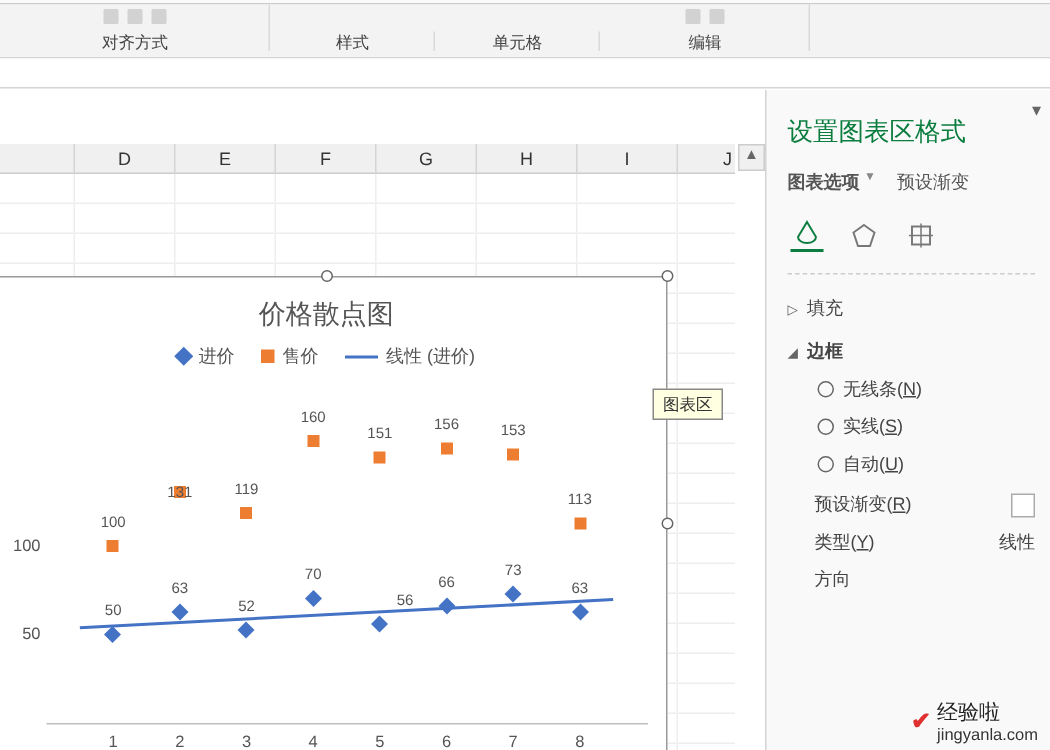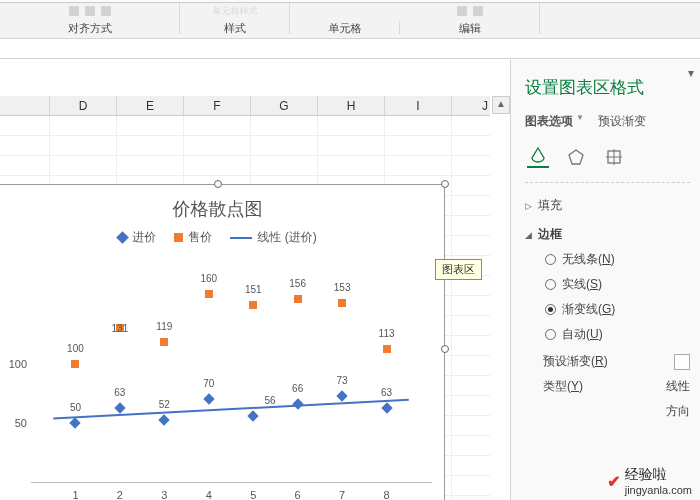--- a/index.html
+++ b/index.html
@@ -57,44 +57,41 @@
   .picon { width:22px; height:22px; display:flex; align-items:center; justify-content:center;}
   .picon svg { width:20px; height:20px;}
   .section-row { display:flex; align-items:center; gap:6px; padding:8px 0 4px; color:#444; font-size:12px;}
   .tri { font-size:9px; color:#666;}
   .divider-dots { border-top:1px dashed #ccc; margin:6px 0;}
   .radio-group { padding-left:20px;}
   .radio-row { display:flex; align-items:center; gap:6px; padding:4px 0; font-size:12px; color:#444;}
   .radio-circle { width:11px; height:11px; border:1px solid #666; border-radius:50%; display:flex; align-items:center; justify-content:center;}
   .radio-circle.sel::after{ content:""; width:5px; height:5px; background:#333; border-radius:50%;}
   .underline-key { text-decoration:underline;}
-  .field-row { display:flex; align-items:center; padding:6px 0 2px 18px; font-size:12px; color:#444; gap:4px;justify-content:flex-end;}
+  .field-row { display:flex; align-items:center; padding:6px 0 2px 18px; font-size:12px; color:#444; gap:4px;}
   .small-box { width:16px; height:16px; border:1px solid #aaa; background:#fff; margin-left:auto;}
   
   .watermark { position:absolute; right:8px; bottom:4px; display:flex; align-items:center; gap:4px; font-size:14px; color:#222; text-shadow:0 0 2px #fff,0 0 2px #fff;}
   .wm-logo { color:#e03030; font-weight:bold; font-size:16px;}
   .wm-url { font-size:11px; color:#333;}
 </style>
 </head>
 <body>
 
 <div class="ribbon-topbar"></div>
 <div class="ribbon-area">
   <div class="ribbon-group" style="flex-basis:180px">
     <div class="ribbon-icons-row">
         <div class="ri"></div>
         <div class="ri"></div>
         <div class="ri"></div>
       </div>
     <span>对齐方式</span>
   </div>
   <div class="ribbon-group" style="flex-basis:110px">
-    <div class="ribbon-icons-row">
-        <span style="font-size:9px;color:#999">单元格样式</span>
-      </div>
     <span>样式</span>
   </div>
   <div class="ribbon-group" style="flex-basis:110px">
     <span>单元格</span>
   </div>
   <div class="ribbon-group" style="flex-basis:140px">
     <div class="ribbon-icons-row">
         <div class="ri"></div>
         <div class="ri"></div>
       </div>
@@ -467,24 +464,20 @@
     <div class="radio-group">
       <div class="radio-row">
           <div class="radio-circle"></div>
           <span><span>无线条</span>(<span class="underline-key">N</span>)</span>
         </div>
       <div class="radio-row">
           <div class="radio-circle"></div>
           <span><span>实线</span>(<span class="underline-key">S</span>)</span>
         </div>
       <div class="radio-row">
-          <div class="radio-circle sel"></div>
-          <span><span>渐变线</span>(<span class="underline-key">G</span>)</span>
-        </div>
-      <div class="radio-row">
           <div class="radio-circle"></div>
           <span><span>自动</span>(<span class="underline-key">U</span>)</span>
         </div>
     </div>
     <div class="field-row">
         <span><span>预设渐变</span>(<span class="underline-key">R</span>)</span>
         <div class="small-box"></div>
       </div>
     <div class="field-row">
         <span><span>类型</span>(<span class="underline-key">Y</span>)</span>

